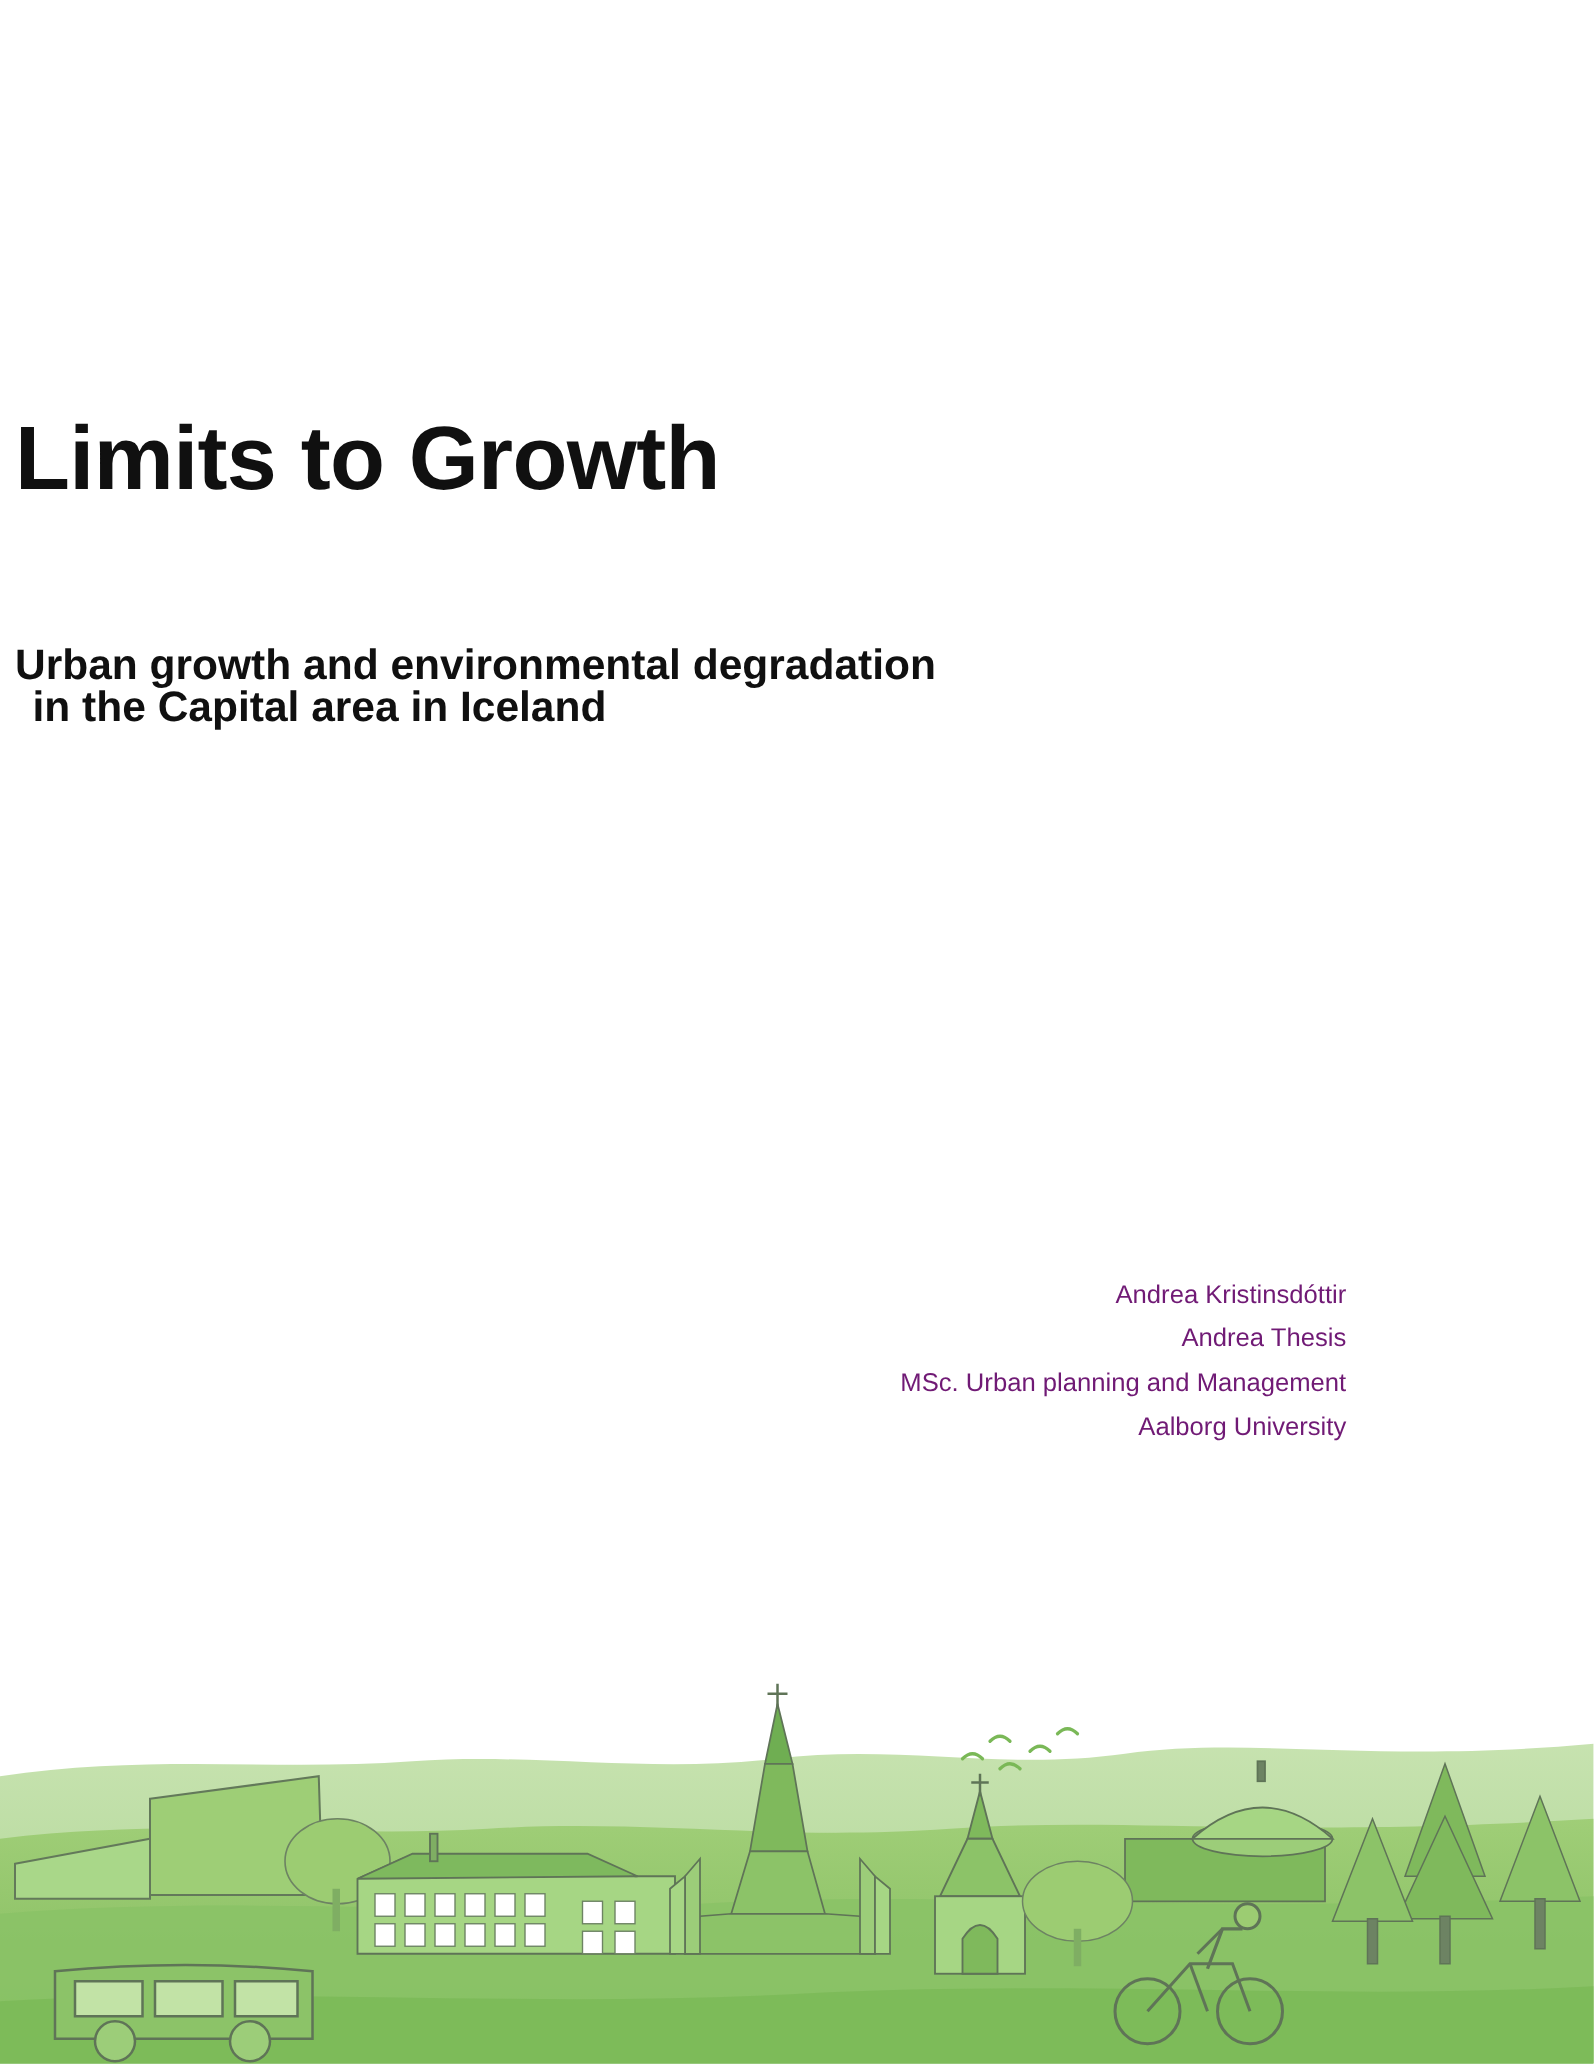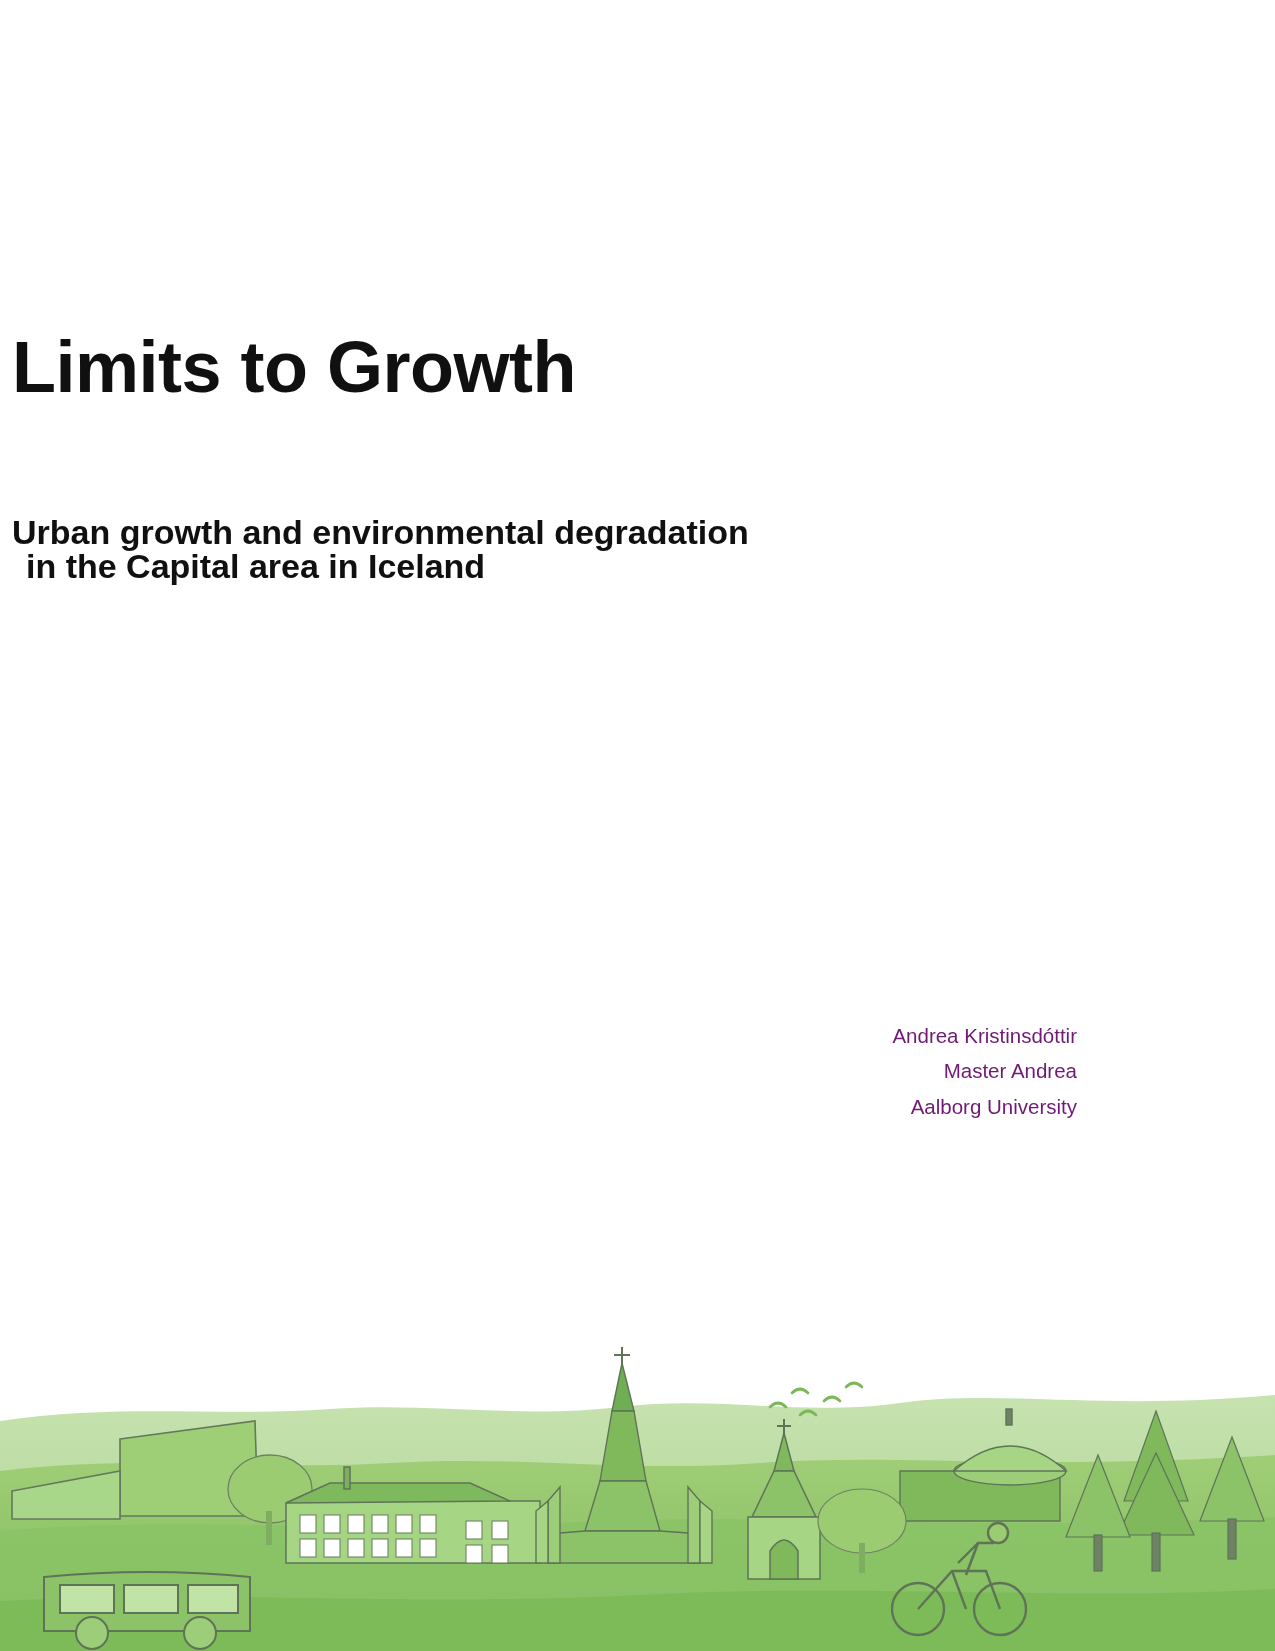--- a/index.html
+++ b/index.html
@@ -89,21 +89,22 @@
 <div class="page">
 
   <div class="title-block">
     <h1 class="doc-title">Limits to Growth</h1>
     <p class="doc-subtitle subtitle-line-1">Urban growth and environmental degradation</p>
     <p class="doc-subtitle subtitle-line-2">in the Capital area in Iceland</p>
   </div>
 
   <div class="author-block">
     <span class="author-line">Andrea Kristinsdóttir</span>
-    <span class="author-line">Master Andrea</span>
+    <span class="author-line">Andrea Thesis</span>
+    <span class="author-line">MSc. Urban planning and Management</span>
     <span class="author-line">Aalborg University</span>
   </div>
 
   <div class="illustration">
     <svg viewBox="0 0 1275 480" xmlns="http://www.w3.org/2000/svg" aria-hidden="true">
       <defs>
         <linearGradient id="hillGrad" x1="0" y1="0" x2="0" y2="1">
           <stop offset="0%" stop-color="#b4d995"></stop>
           <stop offset="100%" stop-color="#8cc468"></stop>
         </linearGradient>

